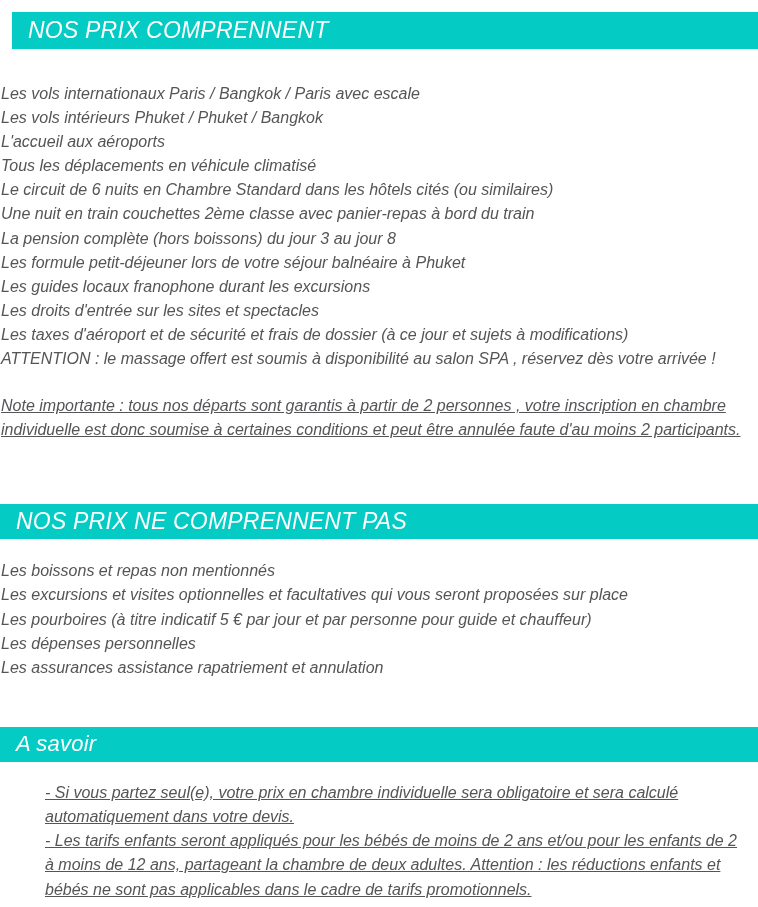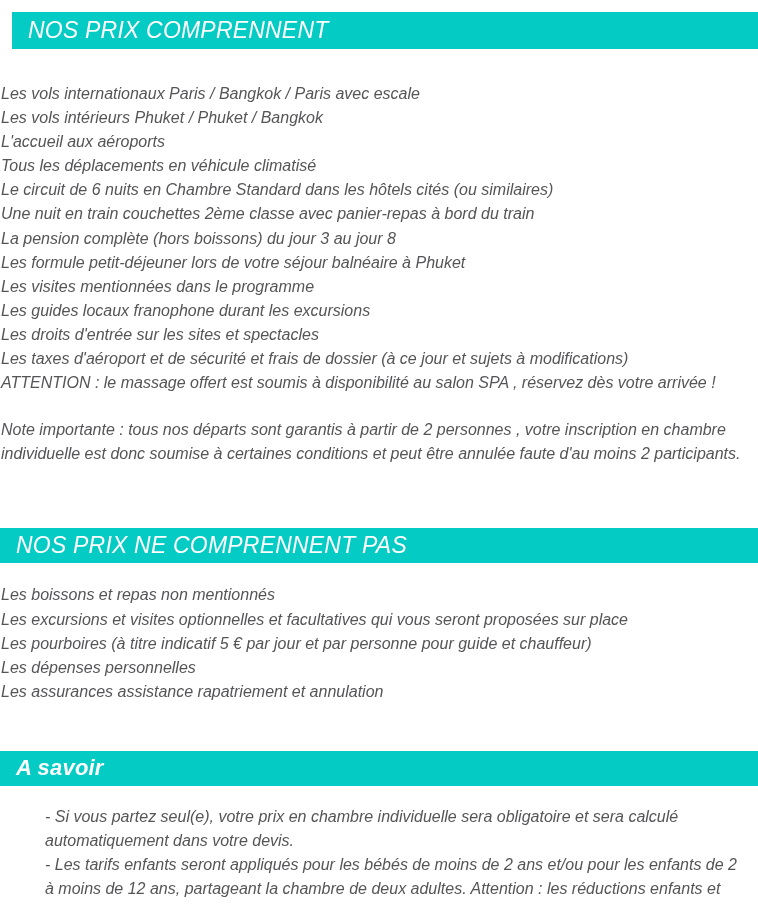--- a/index.html
+++ b/index.html
@@ -30,21 +30,21 @@
   .band-title {
     color: #ffffff;
     font-style: italic;
     font-size: 23px;
     letter-spacing: 0.2px;
     white-space: nowrap;
     padding-left: 16px;
     line-height: 1;
   }
   .band-title.bold {
-    font-weight: bold;
+    font-weight: normal;
     font-size: 22px;
   }
   #band-included {
     height: 37px;
     margin: 12px;
   }
   #band-excluded {
     height: 35px;
     margin-top: 16px;
   }
@@ -59,20 +59,21 @@
   .list li,
   .para {
     font-style: italic;
     font-size: 16px;
     color: #555558;
     line-height: 24.1px;
     white-space: nowrap;
   }
   .para {
     white-space: normal;
+    text-decoration: underline;
   }
   .spacer-after-band-1 { height: 21px; }
   .spacer-note { height: 23px; }
   .spacer-before-band-2 { height: 46px; }
   .spacer-after-band-2 { height: 20px; }
   .spacer-before-band-3 { height: 47px; }
   .spacer-after-band-3 { height: 19px; }
   .block {
     padding-left: 1px;
     padding-right: 8px;
@@ -100,21 +101,20 @@
   <div class="block">
     <ul class="list">
       <li>Les vols internationaux Paris / Bangkok / Paris avec escale</li>
       <li>Les vols intérieurs Phuket / Phuket / Bangkok</li>
       <li>L'accueil aux aéroports</li>
       <li>Tous les déplacements en véhicule climatisé</li>
       <li>Le circuit de 6 nuits en Chambre Standard dans les hôtels cités (ou similaires)</li>
       <li>Une nuit en train couchettes 2ème classe avec panier-repas à bord du train</li>
       <li>La pension complète (hors boissons) du jour 3 au jour 8</li>
       <li>Les formule petit-déjeuner lors de votre séjour balnéaire à Phuket</li>
-      <li>Les visites mentionnées dans le programme</li>
       <li>Les guides locaux franophone durant les excursions</li>
       <li>Les droits d'entrée sur les sites et spectacles</li>
       <li>Les taxes d'aéroport et de sécurité et frais de dossier (à ce jour et sujets à modifications)</li>
       <li>ATTENTION :  le massage offert est soumis à disponibilité au salon SPA , réservez dès votre arrivée !</li>
     </ul>
 
     <div class="spacer-note"></div>
 
     <div class="para wrap">Note importante : tous  nos départs sont garantis à partir de 2 personnes , votre inscription  en chambre individuelle est donc soumise à certaines conditions et peut être annulée faute d'au moins 2 participants.</div>
   </div>

